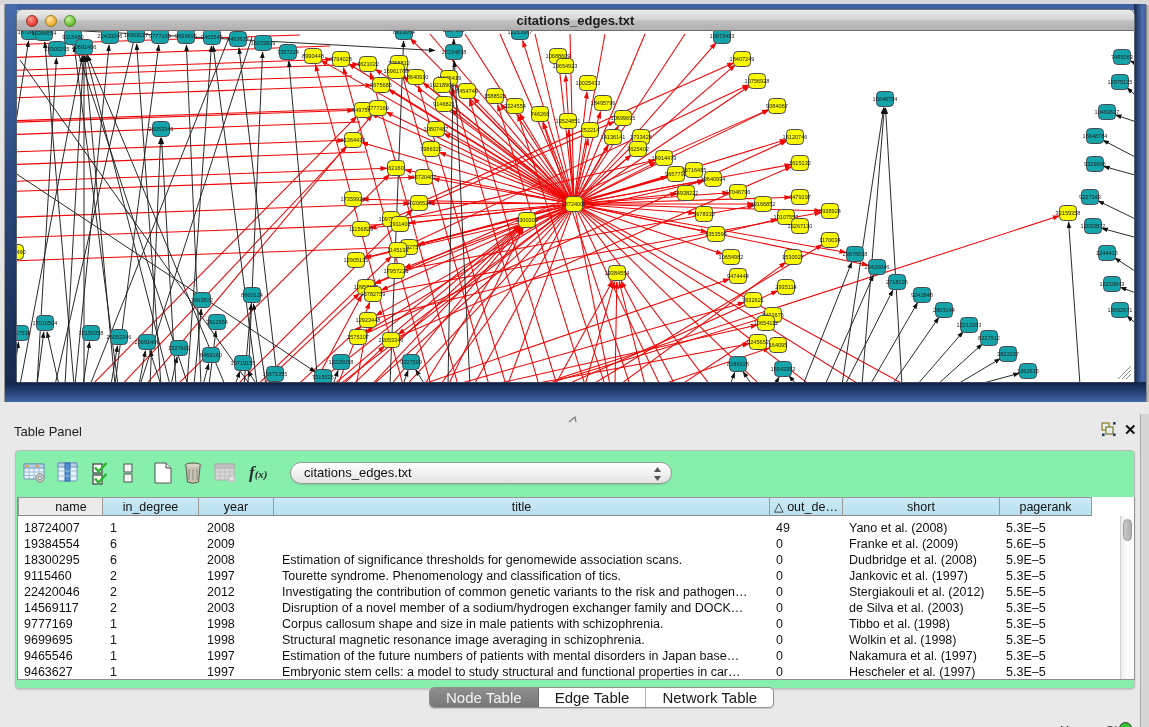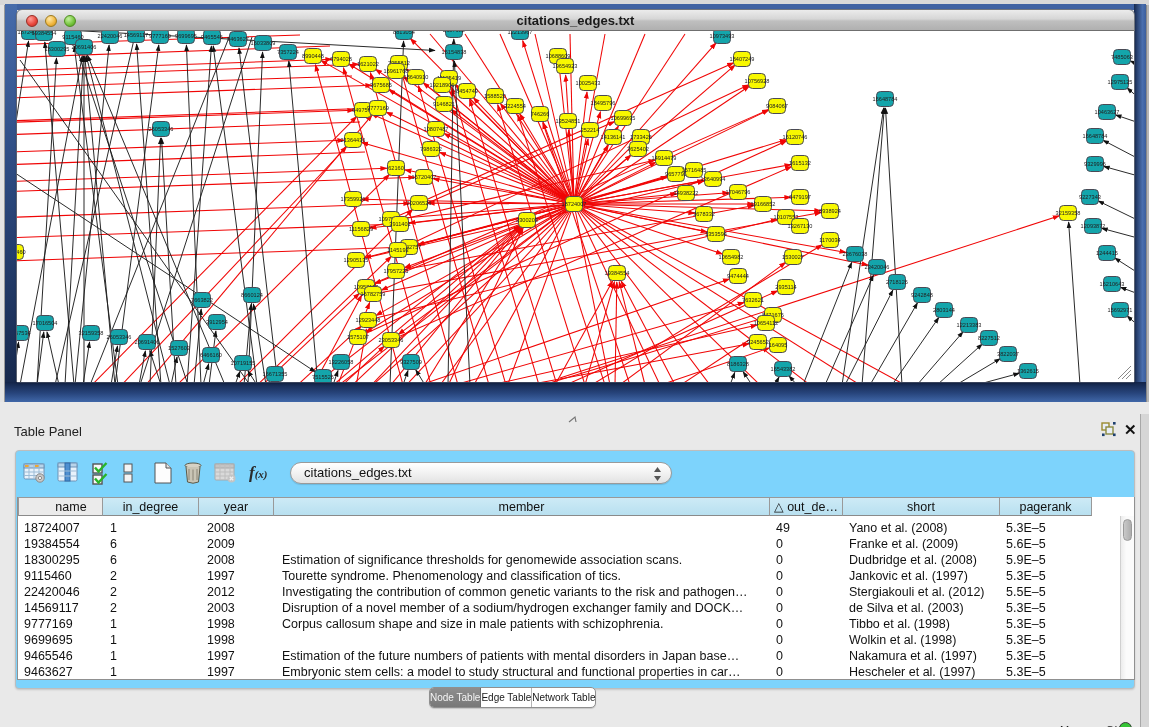--- a/index.html
+++ b/index.html
@@ -29,21 +29,21 @@
   #tl-g { left:47px; background:radial-gradient(circle at 35% 30%, #c4f0a0, #74c43c 60%, #4f9420); border:1px solid #4e8c1f;}
   #canvas { left:17px; top:31px; width:1117px; height:351px; background:#ffffff; overflow:hidden; box-shadow:-1px 0 0 #5a6170, 1px 0 0 #5a6170, 0 1px 0 #39435c; }
 
   
   #tablepanel { left:0; top:402px; width:1149px; height:325px; background:#e9e9e9;margin-top:12px; }
   #tp-title { position:absolute; left:14px; top:10px; font-size:13px; color:#222; }
   #tp-x { position:absolute; left:1124px; top:7px; font-size:15px; font-weight:bold; color:#111; }
   #tp-divider { position:absolute; left:1140px; top:0; width:1px; height:325px; background:#a8a8a8; }
   #tp-right { position:absolute; left:1141px; top:0; width:8px; height:325px; background:#d6d6d6; }
   #innerpanel { position:absolute; left:15px; top:36px; width:1120px; height:239px;
-      background:#7dd3fc; border:1px solid #bdbdbd; border-radius:4px;
+      background:#86efac; border:1px solid #bdbdbd; border-radius:4px;
       box-shadow:0 1px 2px rgba(0,0,0,.15); }
 
   
   #toolbar { position:absolute; left:5px; top:10px; height:26px; width:1100px; }
   .ticon { position:absolute; top:0px; }
   #dropdown { position:absolute; left:269px; top:1px; width:382px; height:22px;
       border:1px solid #9a9a9a; border-radius:12px;
       background:linear-gradient(180deg,#ffffff,#f2f2f2 50%,#e2e2e2);
       font-size:13px; color:#111; line-height:20px; padding-left:13px;
       box-shadow:0 1px 1px rgba(0,0,0,.12); }
@@ -57,21 +57,21 @@
   .cell { position:absolute; font-size:12.5px; color:#111; white-space:nowrap; overflow:hidden; }
   #vscroll { position:absolute; left:1102px; top:19px; width:14px; height:163px;
       background:linear-gradient(90deg,#ececec,#fbfbfb 40%,#fbfbfb); border-left:1px solid #d0d0d0;}
   #vthumb { position:absolute; left:2px; top:3px; width:9px; height:22px; border-radius:5px;
       background:linear-gradient(90deg,#c9c9c9,#adadad); border:1px solid #9a9a9a;}
 
   
   #tabs { position:absolute; left:429px; top:273px; height:21px; display:flex;
       border:1px solid #8f8f8f; border-radius:5px; overflow:hidden;
       background:#ffffff; box-shadow:0 1px 1px rgba(0,0,0,.15);}
-  .tab { font-size:10px; line-height:19px; padding:0 0; color:#1a1a1a; border-right:1px solid #b5b5b5;}
+  .tab { font-size:15px; line-height:19px; padding:0 16px; color:#1a1a1a; border-right:1px solid #b5b5b5;}
   .tab.sel { background:linear-gradient(180deg,#8e8e8e,#787878); color:#f4f4f4; border-right:1px solid #6a6a6a;}
   .tab:last-child { border-right:none; }
 
   #memory { position:absolute; left:1060px; top:310px; font-size:11px; color:#222; }
   #memdot { position:absolute; left:1119px; top:308px; width:13px; height:13px; border-radius:50%;
       background:#35c435; border:1.5px solid #3a3a3a; }
 </style>
 </head>
 <body>
   <div class="abs" id="topstrip"></div>
@@ -944,21 +944,21 @@
 <div class="ticon" style="left:228px;top:2px;font-size:17px;font-style:italic;font-weight:bold;color:#2a2a2a;font-family:'Liberation Serif',serif">f<span style="font-size:11px">(x)</span></div>
         <div id="dropdown">citations_edges.txt<svg style="position:absolute;right:9px;top:3px" width="9" height="16" viewBox="0 0 9 16">
             <path d="M4.5 1 L8 6 H1 z" fill="#555"></path>
             <path d="M4.5 15 L1 10 H8 z" fill="#555"></path>
           </svg></div>
       </div>
       <div id="thetable">
         <div class="hdr gray" style="left:0px;width:85px">name</div>
 <div class="hdr" style="left:85px;width:96px">in_degree</div>
 <div class="hdr" style="left:181px;width:75px">year</div>
-<div class="hdr" style="left:256px;width:496px">member</div>
+<div class="hdr" style="left:256px;width:496px">title</div>
 <div class="hdr" style="left:752px;width:73px">△ out_de…</div>
 <div class="hdr" style="left:825px;width:157px">short</div>
 <div class="hdr" style="left:982px;width:92px">pagerank</div>
 <div class="cell" style="left:6px;top:24px;width:77px">18724007</div>
 <div class="cell" style="left:92px;top:24px;width:87px">1</div>
 <div class="cell" style="left:189px;top:24px;width:65px">2008</div>
 <div class="cell" style="left:758px;top:24px;width:65px">49</div>
 <div class="cell" style="left:831px;top:24px;width:149px">Yano et al. (2008)</div>
 <div class="cell" style="left:988px;top:24px;width:84px">5.3E–5</div>
 <div class="cell" style="left:6px;top:40px;width:77px">19384554</div>
@@ -998,20 +998,21 @@
 <div class="cell" style="left:6px;top:120px;width:77px">9777169</div>
 <div class="cell" style="left:92px;top:120px;width:87px">1</div>
 <div class="cell" style="left:189px;top:120px;width:65px">1998</div>
 <div class="cell" style="left:264px;top:120px;width:486px">Corpus callosum shape and size in male patients with schizophrenia.</div>
 <div class="cell" style="left:758px;top:120px;width:65px">0</div>
 <div class="cell" style="left:831px;top:120px;width:149px">Tibbo et al. (1998)</div>
 <div class="cell" style="left:988px;top:120px;width:84px">5.3E–5</div>
 <div class="cell" style="left:6px;top:136px;width:77px">9699695</div>
 <div class="cell" style="left:92px;top:136px;width:87px">1</div>
 <div class="cell" style="left:189px;top:136px;width:65px">1998</div>
+<div class="cell" style="left:264px;top:136px;width:486px">Structural magnetic resonance image averaging in schizophrenia.</div>
 <div class="cell" style="left:758px;top:136px;width:65px">0</div>
 <div class="cell" style="left:831px;top:136px;width:149px">Wolkin et al. (1998)</div>
 <div class="cell" style="left:988px;top:136px;width:84px">5.3E–5</div>
 <div class="cell" style="left:6px;top:152px;width:77px">9465546</div>
 <div class="cell" style="left:92px;top:152px;width:87px">1</div>
 <div class="cell" style="left:189px;top:152px;width:65px">1997</div>
 <div class="cell" style="left:264px;top:152px;width:486px">Estimation of the future numbers of patients with mental disorders in Japan base…</div>
 <div class="cell" style="left:758px;top:152px;width:65px">0</div>
 <div class="cell" style="left:831px;top:152px;width:149px">Nakamura et al. (1997)</div>
 <div class="cell" style="left:988px;top:152px;width:84px">5.3E–5</div>

